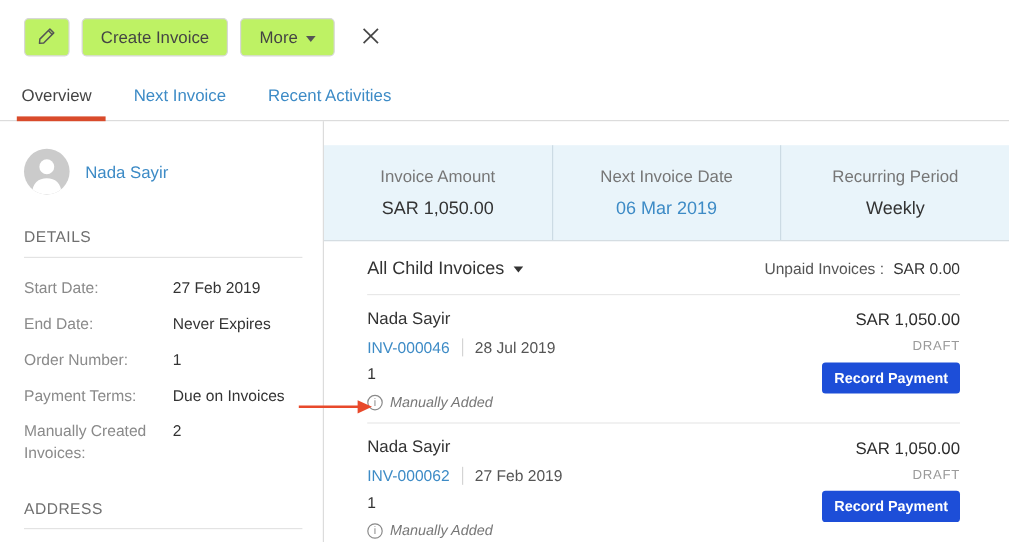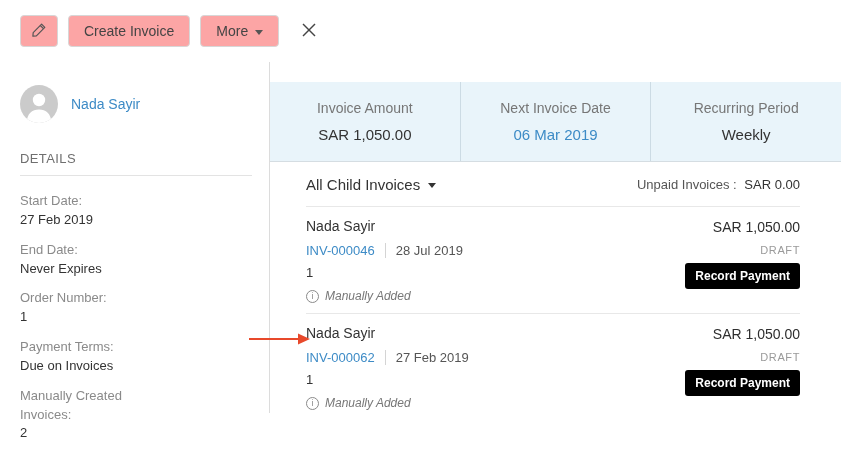--- a/index.html
+++ b/index.html
@@ -10,21 +10,21 @@
     width:841px; height:452px;
     position:relative; overflow:hidden;
   }
   .screen { width:841px; height:452px; position:relative; background:#fff; overflow:hidden; }
 
   
   .topbar { height:62px; display:flex; align-items:center; justify-content:space-between; padding:0 18px 0 20px; }
   .page-title { font-size:21px; color:#3c3c3c; font-weight:400; letter-spacing:0.2px; }
   .actions { display:flex; align-items:center; gap:10px; }
   .btn {
-    border:1px solid #d7d7d7; background:#fca5a5; border-radius:4px;
+    border:1px solid #d7d7d7; background:#bef264; border-radius:4px;
     height:32px; font-size:14px; color:#444; display:inline-flex;
     align-items:center; justify-content:center; padding:0 15px; cursor:pointer;
     font-family:inherit;
   }
   .icon-btn { width:38px; padding:0; }
   .caret-down {
     width:0; height:0; margin-left:7px; margin-top:2px;
     border-left:4px solid transparent; border-right:4px solid transparent;
     border-top:5px solid #555;
   }
@@ -43,21 +43,21 @@
   .content { display:flex; height:351px; }
 
   
   .sidebar { width:270px; flex-shrink:0; border-right:1px solid #dcdcdc; padding:23px 17px 0 20px; }
   .customer { display:flex; align-items:center; }
   .avatar { width:38px; height:38px; border-radius:50%; background:#cbcbcb; overflow:hidden; margin-right:13px; flex-shrink:0; position:relative; }
   .avatar svg { position:absolute; left:0; top:0; }
   .customer-name { font-size:14px; color:#3d8bc6; cursor:pointer; }
   .section-heading { margin:28px 0 9px; font-size:13px; color:#6f6f6f; letter-spacing:0.4px; }
   .side-divider { border:none; border-top:1px solid #e3e3e3; margin:0 0 16px; }
-  .detail-row { display:flex; font-size:13px; margin-bottom:11px; line-height:1.45;flex-direction:column; }
+  .detail-row { display:flex; font-size:13px; margin-bottom:11px; line-height:1.45; }
   .detail-label { width:124px; flex-shrink:0; color:#8a8a8a; padding-right:6px; }
   .detail-value { color:#333; }
 
   
   .main { flex:1; min-width:0;margin-top:20px; }
   .summary { display:flex; height:80px; background:#e9f4fa; border-bottom:1px solid #d5dde2; }
   .summary-item { flex:1; display:flex; flex-direction:column; align-items:center; justify-content:center; gap:10px; }
   .summary-item + .summary-item { border-left:1px solid #ccdbe4; }
   .summary-label { font-size:14px; color:#767676; }
   .summary-value { font-size:15px; color:#333; }
@@ -81,21 +81,21 @@
   .row-note { font-size:12px; font-style:italic; color:#777; display:flex; align-items:center; gap:6px; }
   .info-icon {
     width:13px; height:13px; border:1px solid #8a8a8a; border-radius:50%;
     display:inline-flex; align-items:center; justify-content:center;
     font-size:9px; font-style:normal; color:#8a8a8a; line-height:1; flex-shrink:0;
   }
   .row-right { display:flex; flex-direction:column; align-items:flex-end; }
   .row-amount { font-size:14px; color:#2e2e2e; margin-top:1px; }
   .row-status { font-size:11px; color:#9a9a9a; letter-spacing:0.6px; margin:9px 0 7px; }
   .record-btn {
-    background:#000000; color:#fff; border:none; border-radius:3px;
+    background:#1d4ed8; color:#fff; border:none; border-radius:3px;
     font-size:12px; font-weight:bold; padding:6px 10px; cursor:pointer;
     font-family:inherit;
   }
 
   
   .annotation-arrow { position:absolute; left:248px; top:331px; width:64px; height:16px; pointer-events:none; }
 </style>
 </head>
 <body>
 
@@ -120,20 +120,25 @@
         <span>
           <svg width="18" height="18" viewBox="0 0 18 18">
             <line x1="3" y1="3" x2="15" y2="15" stroke="#454545" stroke-width="1.4"></line>
             <line x1="15" y1="3" x2="3" y2="15" stroke="#454545" stroke-width="1.4"></line>
           </svg>
         </span>
       </button>
     </div>
   </div>
 
+  <div class="tabbar">
+    <div class="tab active">Overview</div>
+    <div class="tab">Next Invoice</div>
+    <div class="tab">Recent Activities</div>
+  </div>
 
   <div class="content">
 
     <div class="sidebar">
       <div class="customer">
         <div class="avatar">
           <svg width="38" height="38" viewBox="0 0 38 38">
             <circle cx="19" cy="15" r="6.2" fill="#ffffff"></circle>
             <path d="M6.5 38 C7 28.5 12 24.5 19 24.5 C26 24.5 31 28.5 31.5 38 Z" fill="#ffffff"></path>
           </svg>

